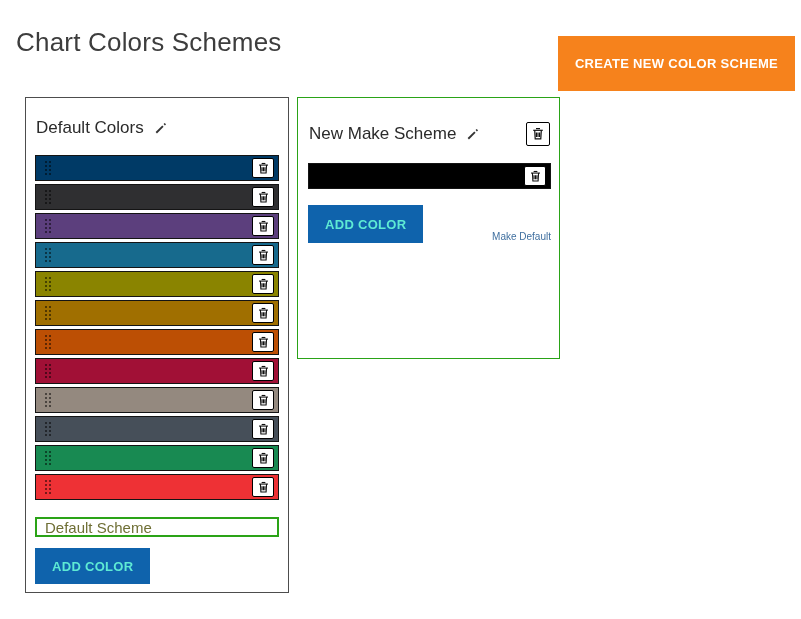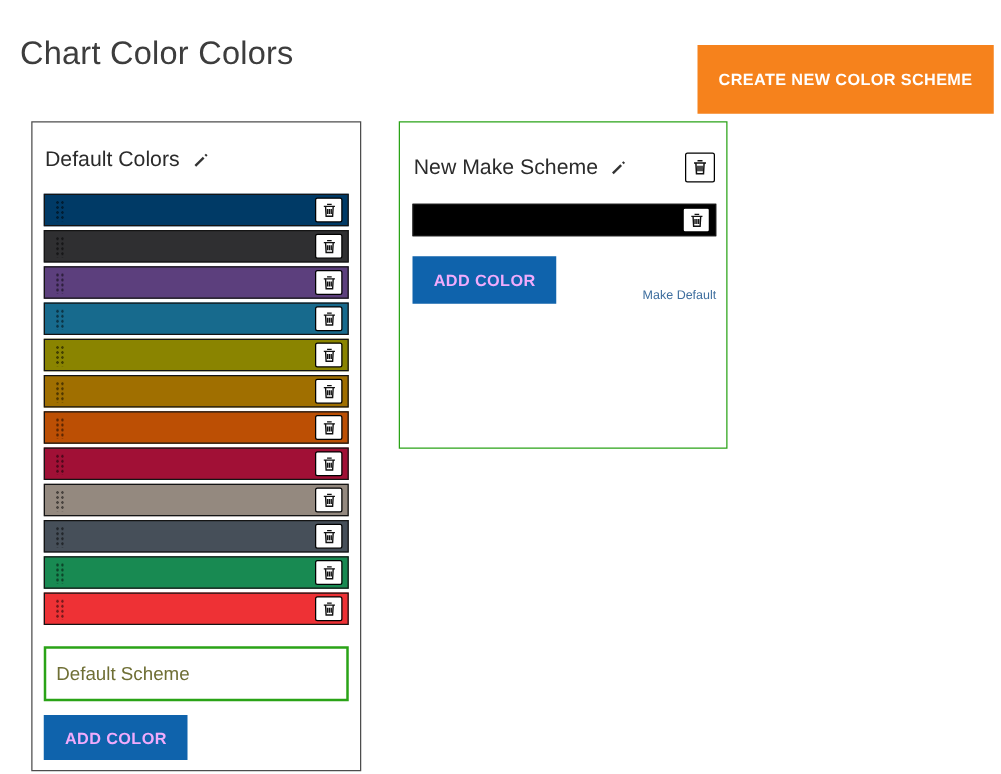--- a/index.html
+++ b/index.html
@@ -33,21 +33,21 @@
     font-weight: bold;
     letter-spacing: 0.3px;
     cursor: pointer;
   }
   
   .panels {
     position: absolute;
     left: 25px; top: 97px;
     display: flex;
     align-items: flex-start;
-    gap: 30px;
+    gap: 8px;
   }
   .panel {
     background: #fff;
   }
   .panel-default {
     width: 264px;
     border: 1px solid var(--panel-border-gray, #4d4d4d);
     padding: 14px 9px 4px 9px;
   }
   .panel-new {
@@ -109,37 +109,37 @@
     display: inline-flex;
     align-items: center;
     justify-content: center;
     padding: 0;
     cursor: pointer;
   }
   
   .scheme-input {
     display: block;
     width: 100%;
-    height: 44px;
+    height: 20px;
     margin-top: 17px;
     border: 2px solid var(--scheme-highlight-green, #2aa317);
     padding: 0 8px;
     font-family: "Liberation Sans", sans-serif;
     font-size: 15px;
     color: var(--input-text-olive, #6f6f35);
     outline: none;
     background: #fff;
   }
   .add-btn {
     margin-top: 11px;
     margin-bottom: 4px;
     height: 36px;
     padding: 6px 17px;
     background: var(--button-blue, #0f63ac);
-    color: #f0abfc;
+    color: #5eead4;
     border: none;
     font-family: "Liberation Sans", sans-serif;
     font-size: 13px;
     font-weight: bold;
     letter-spacing: 0.3px;
     cursor: pointer;
   }
   .new-actions {
     margin-top: 16px;
     display: flex;
@@ -152,21 +152,21 @@
     color: var(--link-blue, #3f6f9f);
     text-decoration: none;
     padding-bottom: 1px;
     cursor: pointer;
   }
   svg { display: block; }
 </style>
 </head>
 <body>
 
-<h1 class="page-title">Chart Color Colors</h1>
+<h1 class="page-title">Chart Colors Schemes</h1>
 
 <button class="create-btn">CREATE NEW COLOR SCHEME</button>
 
 <div class="panels">
 
   <section class="panel panel-default">
     <div class="panel-header">
       <span class="panel-title">Default Colors</span>
       <span class="pencil">
         <svg width="15" height="15" viewBox="0 0 16 16">

